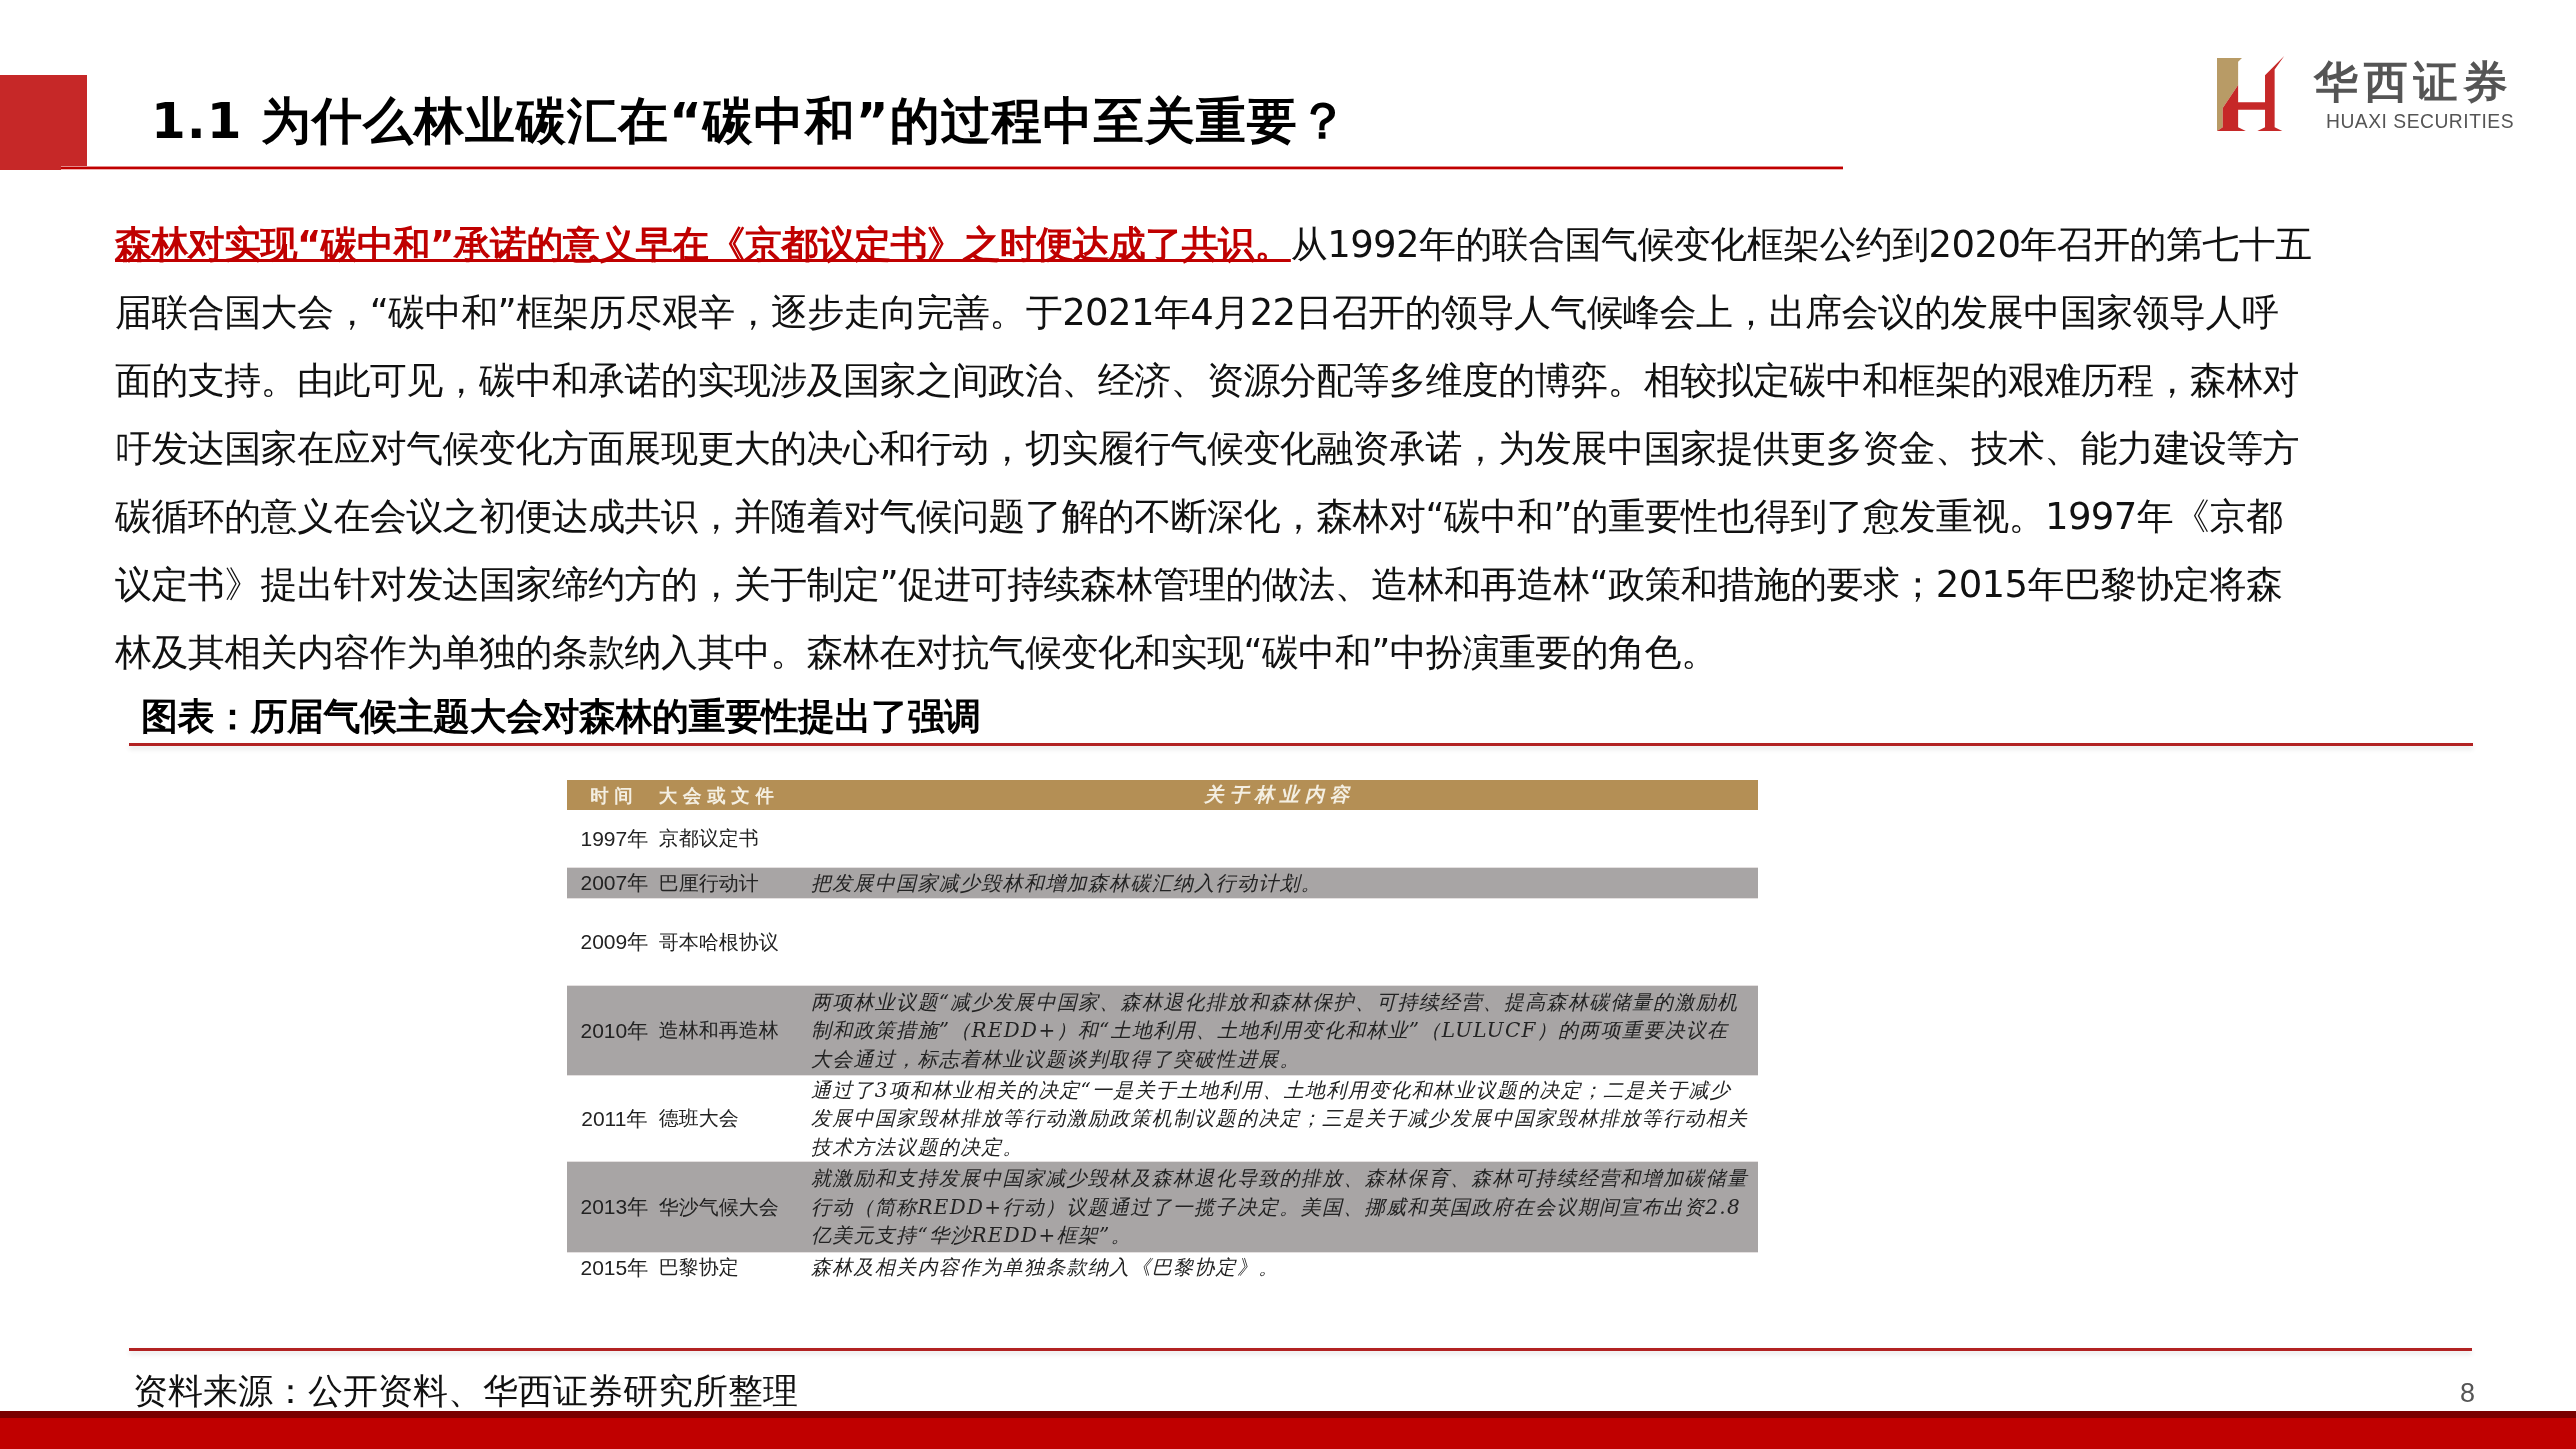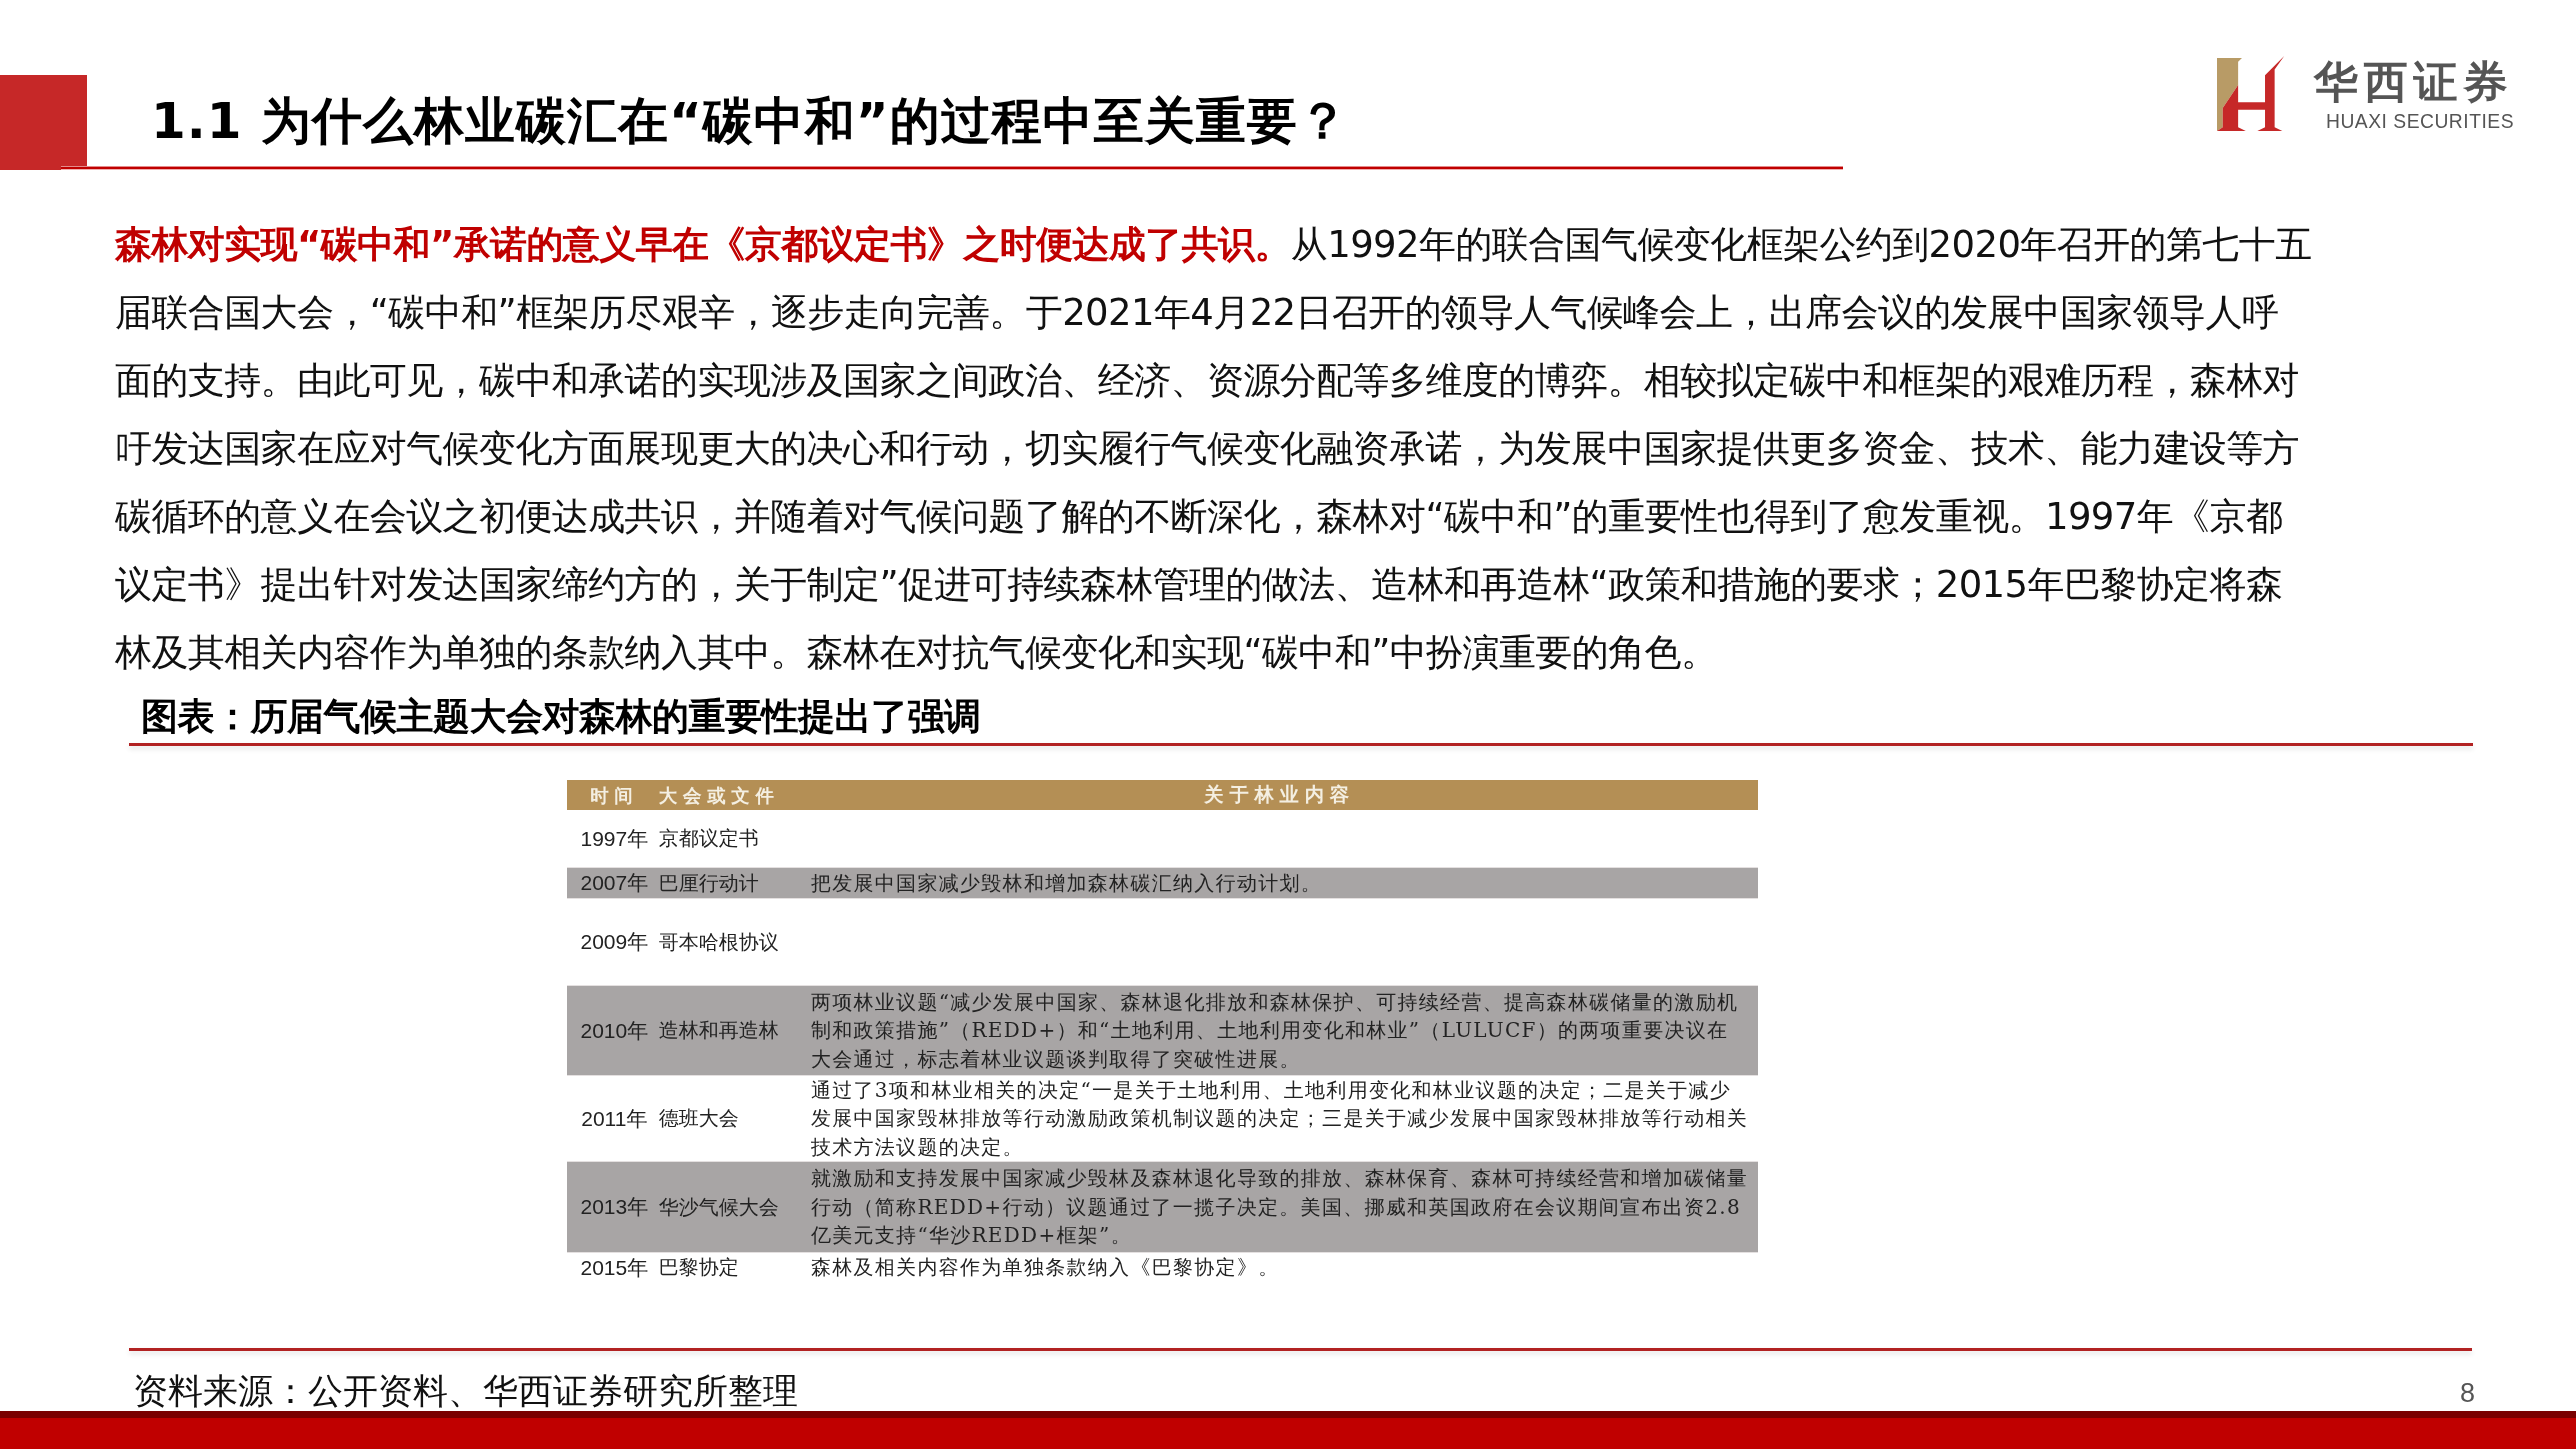--- a/index.html
+++ b/index.html
@@ -25,33 +25,33 @@
     font-size:44px; line-height:48px; color:#555; letter-spacing:5.8px; white-space:nowrap; font-weight:bold; }
   #logo-en { left:98px; top:55px; font-size:19.3px; line-height:21px; color:#555; letter-spacing:0.5px; white-space:nowrap;
     font-family:"Liberation Sans",sans-serif;margin-left:11px; }
   
   #body-para {
     left:115px; top:211px; width:2309px;
     font-size:37px; line-height:68px; color:#111;
     letter-spacing:-0.6px;
   }
   #body-para .line { display:block; white-space:nowrap; height:68px; }
-  #body-para .hl { color:#c00000; font-weight:bold; }
+  #body-para .hl { color:#c00000; font-weight:bold;text-decoration:underline; }
   
   #caption { left:141px; top:692px; font-size:37px; line-height:50px; font-weight:bold; color:#000; white-space:nowrap; letter-spacing:-0.5px; }
   #caption-rule { left:129px; top:743px; width:2344px; height:2.9px; background:#b22222; box-shadow:0 2.9px 4.8px rgba(0,0,0,0.12); }
   
   #table { left:567px; top:780px; width:1191px; font-size:20px; color:#222;
     font-family:"DejaVu Serif","Liberation Serif",serif; }
   .trow { position:relative; display:flex; align-items:center; border-bottom:1.9px solid #e4e0e0; }
   .trow.hdr { background:#b48f55; color:#f4efe2; height:30px; font-weight:bold; font-size:19.3px; border-bottom:none; }
   .trow.grey { background:#a8a5a5; }
   .c-year { width:87px; padding-left:7.7px; box-sizing:border-box; font-family:"Liberation Sans",sans-serif; font-size:21px;text-align:center; }
   .c-conf { width:155px; padding-left:4.8px; padding-right:9.7px; box-sizing:border-box; line-height:29px; }
-  .c-content { flex:1; padding-left:1.9px; padding-right:9.7px; line-height:28.5px; letter-spacing:1.3px; }
+  .c-content { flex:1; padding-left:1.9px; padding-right:9.7px; line-height:28.5px; letter-spacing:1.3px;font-style:italic; }
   .trow.hdr .c-year, .trow.hdr .c-conf { letter-spacing:5.8px; font-family:"DejaVu Serif",serif; font-size:18.4px; }
   .trow.hdr .c-content { text-align:center; letter-spacing:5.8px; }
   
   #source-rule { left:129px; top:1348px; width:2343px; height:2.9px; background:#b22222; box-shadow:0 2.9px 4.8px rgba(0,0,0,0.12); }
   #source { left:133px; top:1370px; font-size:35px; line-height:43px; color:#111; white-space:nowrap; }
   #page-num { left:2460px; top:1374px; font-size:27px; line-height:39px; color:#555; font-family:"Liberation Sans",sans-serif; }
   #footer-bar-dark { left:0; top:1411px; width:2576px; height:7.7px; background:#7a0000; }
   #footer-bar { left:0; top:1418px; width:2576px; height:31px; background:#c00000; }
 </style>
 </head>

